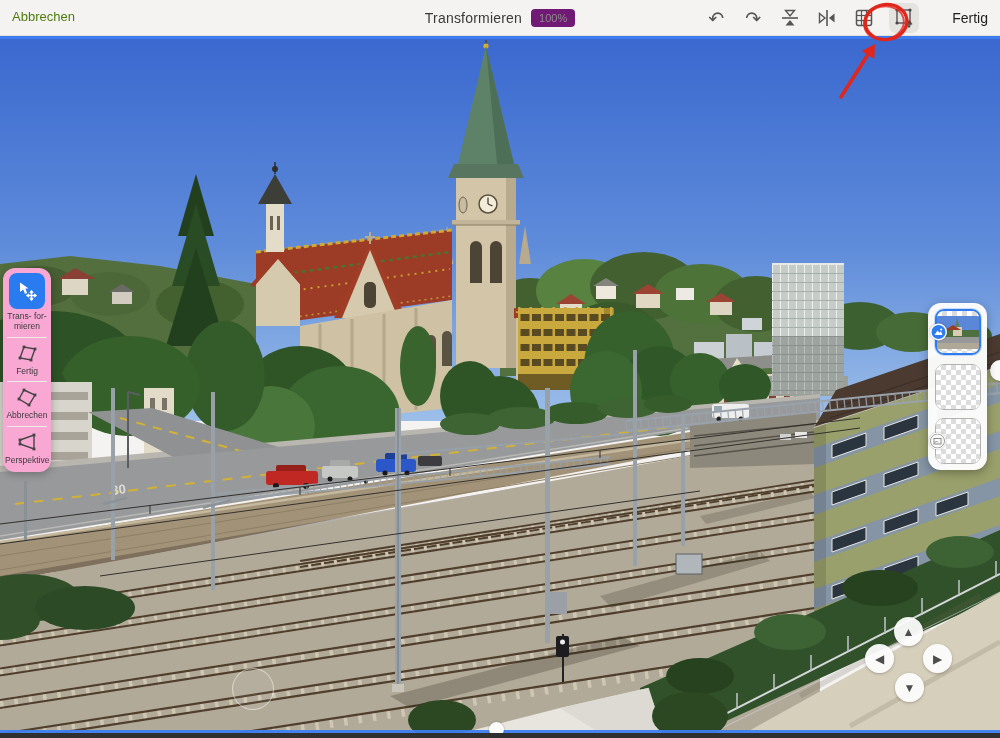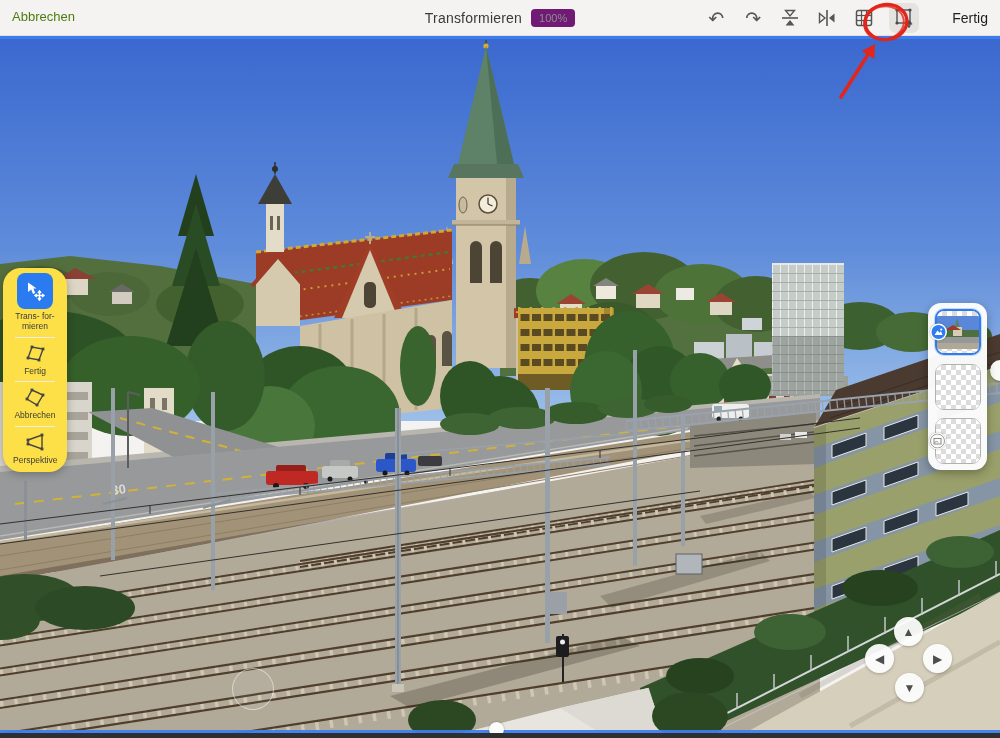--- a/index.html
+++ b/index.html
@@ -18,21 +18,21 @@
 .selbtn{width:30px;height:30px;background:#e5e3e0;border-radius:7px;display:flex;align-items:center;justify-content:center}
 .done{font-size:14px;font-weight:normal;color:#1e1e1e;margin-left:20px}
 
 .canvas{position:absolute;top:36px;left:0;width:1000px;height:697px;z-index:1}
 .canvas svg.photo{display:block}
 .bluetop{position:absolute;top:0;left:0;right:0;height:3px;background:#3d7ef0;opacity:.92;z-index:5}
 .blueb{position:absolute;top:694px;left:0;right:0;height:3px;background:#3d7ef0;opacity:.95;z-index:5}
 .bhandle{position:absolute;left:489px;top:686px;width:15px;height:15px;border-radius:50%;background:#fcfcfb;box-shadow:0 0 2px rgba(0,0,0,.35);z-index:6}
 .bottomstrip{position:absolute;left:0;top:733px;width:100%;height:5px;background:#2f2f2f;z-index:10}
 
-.toolpanel{position:absolute;left:3px;top:268px;width:64px;background:#fde047;border-radius:18px;box-shadow:0 2px 8px rgba(0,0,0,.28);padding:4px 2px 6px;display:flex;flex-direction:column;align-items:center;z-index:20}
+.toolpanel{position:absolute;left:3px;top:268px;width:48px;background:#f9a8d4;border-radius:12px;box-shadow:0 2px 8px rgba(0,0,0,.28);padding:4px 2px 6px;display:flex;flex-direction:column;align-items:center;z-index:20}
 .tooltile{width:36px;height:36px;background:#2b7bf0;border-radius:8px;display:flex;align-items:center;justify-content:center;margin-top:1px}
 .toollabel{font-size:8.5px;color:#3a3a3a;text-align:center;line-height:1.15;margin-top:3px;width:44px}
 .tdiv{width:40px;height:1px;background:#ececea;margin:5px 0 4px}
 .ticon{width:24px;height:22px;display:flex;align-items:center;justify-content:center}
 
 .layers{position:absolute;left:928px;top:303px;width:59px;height:167px;background:rgba(253,253,253,.97);border-radius:13px;box-shadow:0 3px 10px rgba(0,0,0,.3);display:flex;flex-direction:column;align-items:center;justify-content:space-between;padding:6px 0;z-index:20}
 .thumb{position:relative;width:46px;height:46px;border-radius:9px;border:1.5px solid #b2b2b2}
 .thumb.sel{border:2px solid #2e7cf0;box-shadow:0 0 0 1px rgba(46,124,240,.25)}
 .thumbin{position:absolute;inset:0;border-radius:7px;overflow:hidden}
 .checker{background-color:#fff;background-image:linear-gradient(45deg,#dcdcdc 25%,transparent 25%,transparent 75%,#dcdcdc 75%),linear-gradient(45deg,#dcdcdc 25%,transparent 25%,transparent 75%,#dcdcdc 75%);background-size:10px 10px;background-position:0 0,5px 5px}

